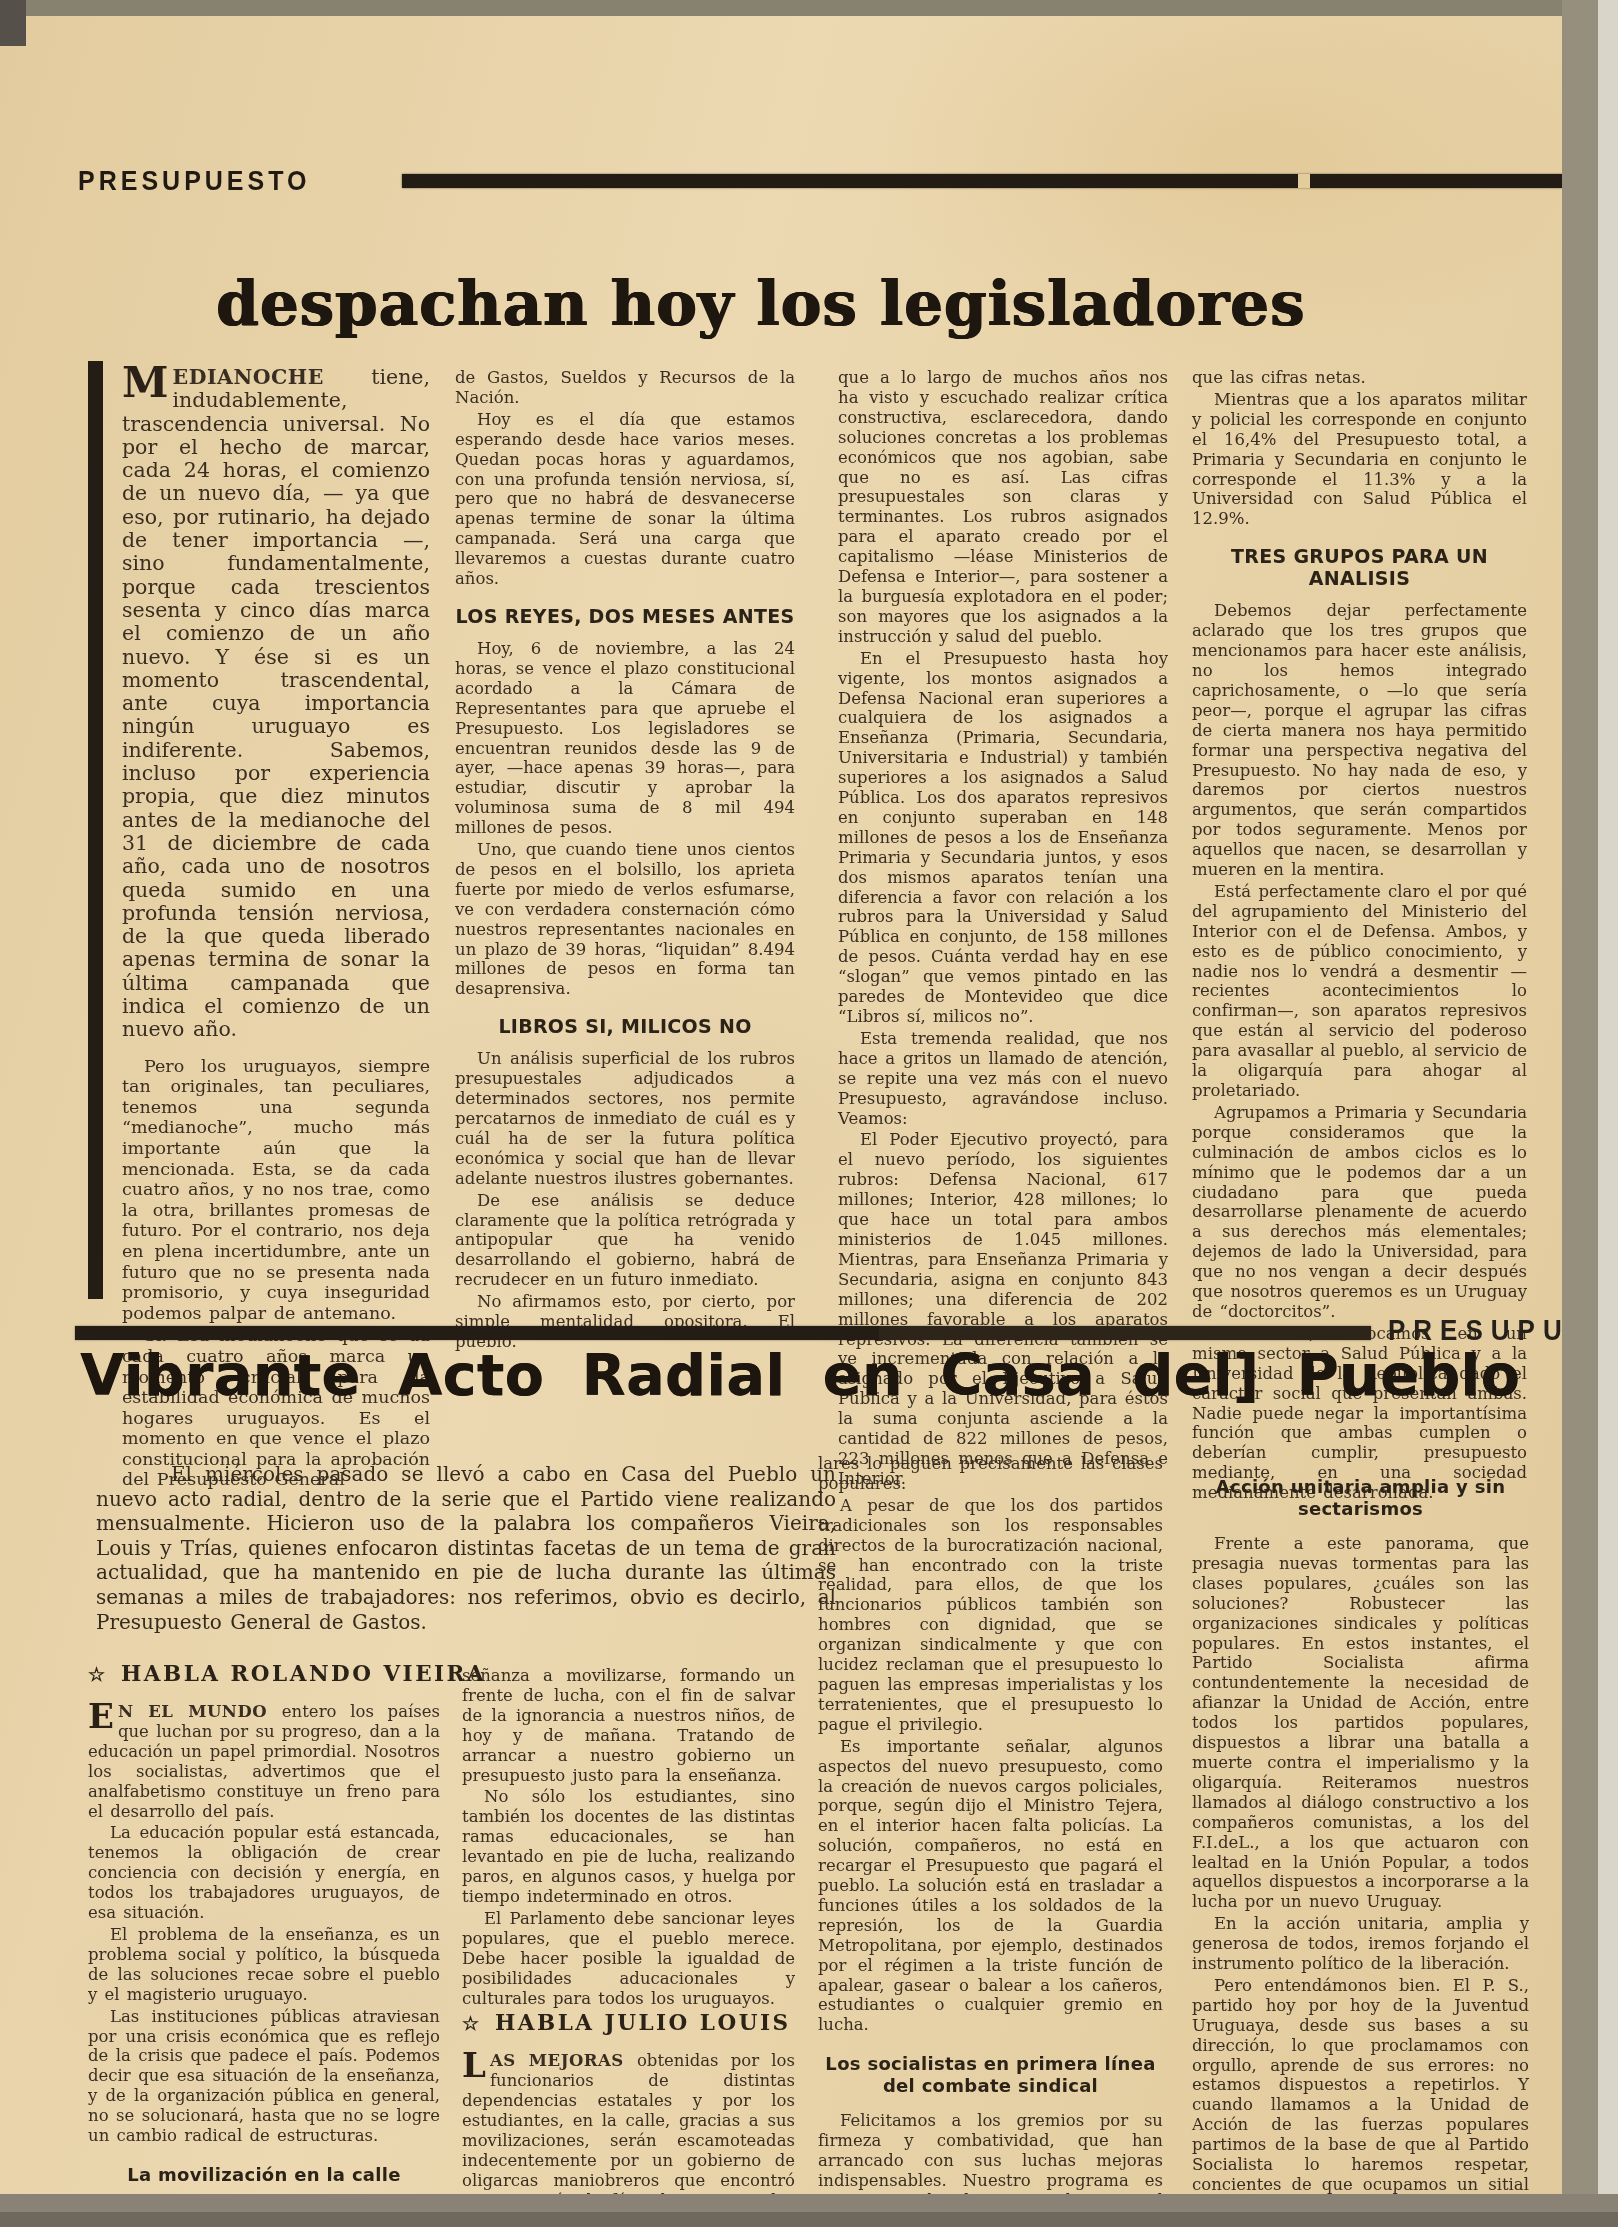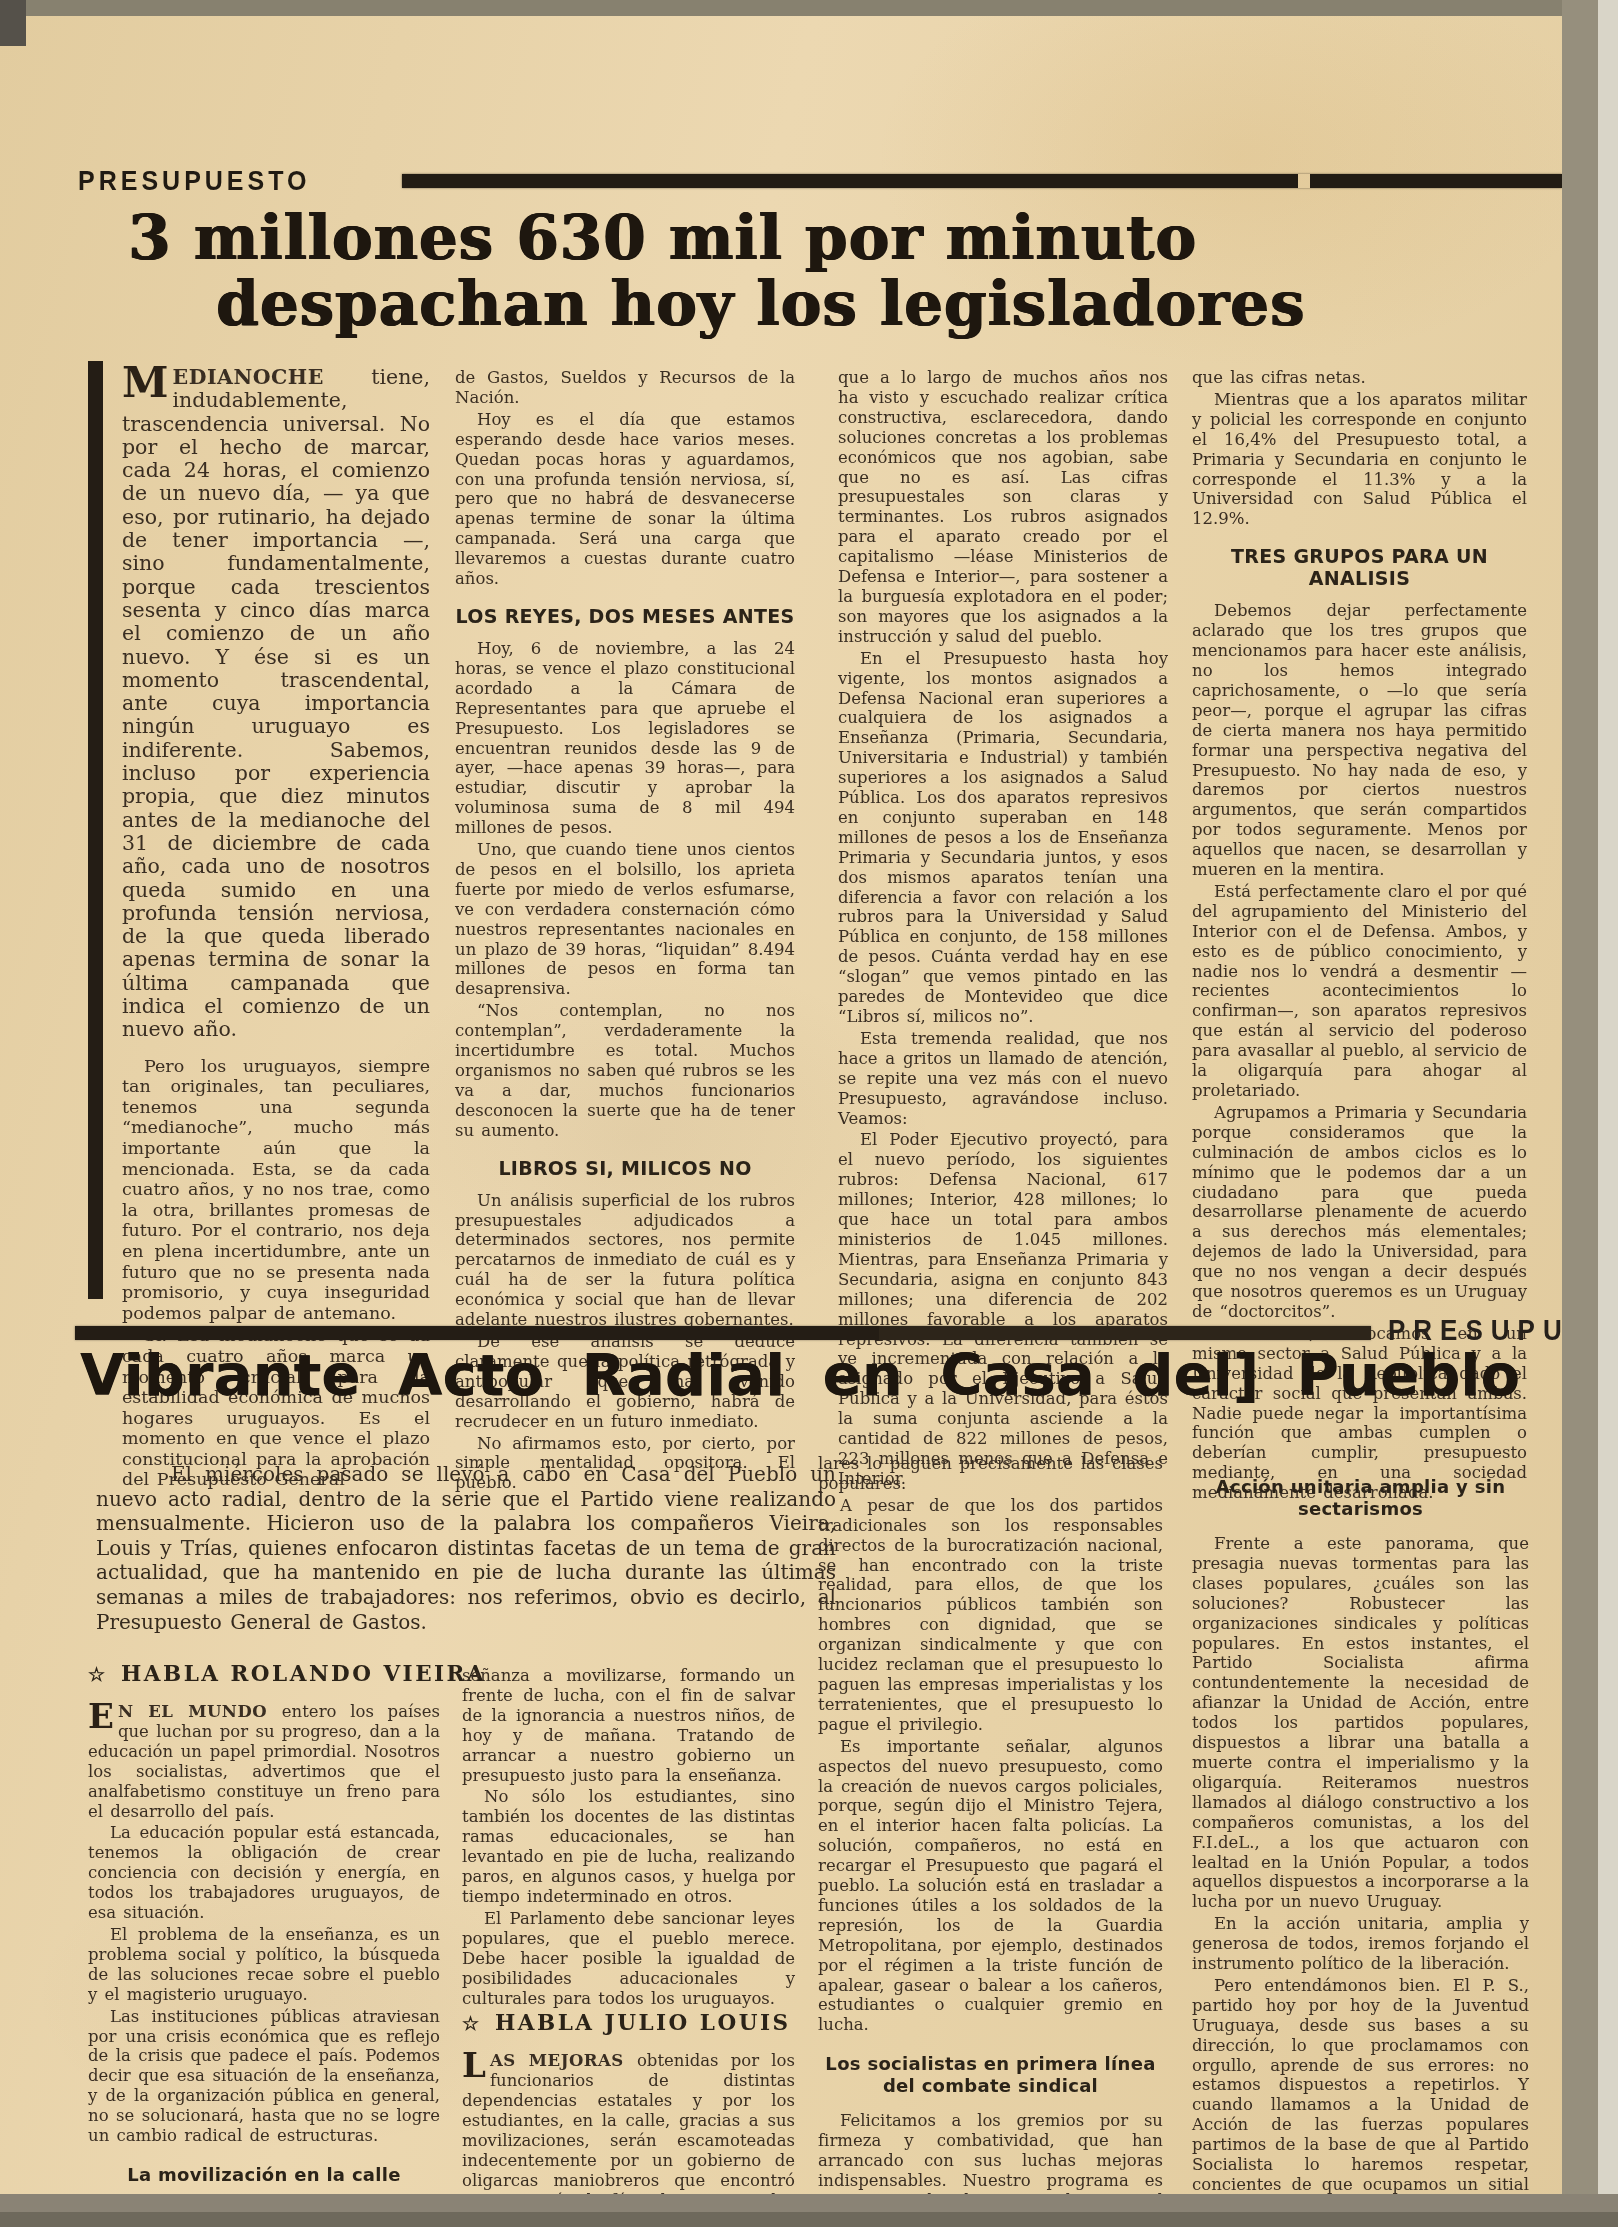--- a/index.html
+++ b/index.html
@@ -103,36 +103,34 @@
   .col-a2c4{left:1192px;top:1442px;width:337px;}
 </style>
 </head>
 <body>
 
 <div class="page">
 
   <div class="kicker">PRESUPUESTO</div>
   <div class="kicker-bar"></div>
 
-  <div class="headline1">3 millones 630 mil por minuto</div>
   <div class="headline2">despachan hoy los legisladores</div>
 
   <div class="vrule"></div>
   <div class="col col-a1c1">
       <p class="para lead"><span class="dropcap">M</span><span class="leadin">EDIANOCHE </span>tiene, indudablemente, trascendencia universal. No por el hecho de marcar, cada 24 horas, el comienzo de un nuevo día, — ya que eso, por rutinario, ha dejado de tener importancia —, sino fundamentalmente, porque cada trescientos sesenta y cinco días marca el comienzo de un año nuevo. Y ése si es un momento trascendental, ante cuya importancia ningún uruguayo es indiferente. Sabemos, incluso por experiencia propia, que diez minutos antes de la medianoche del 31 de diciembre de cada año, cada uno de nosotros queda sumido en una profunda tensión nerviosa, de la que queda liberado apenas termina de sonar la última campanada que indica el comienzo de un nuevo año.</p>
       <p class="para indent">Pero los uruguayos, siempre tan originales, tan peculiares, tenemos una segunda “medianoche”, mucho más importante aún que la mencionada. Esta, se da cada cuatro años, y no nos trae, como la otra, brillantes promesas de futuro. Por el contrario, nos deja en plena incertidumbre, ante un futuro que no se presenta nada promisorio, y cuya inseguridad podemos palpar de antemano.</p>
       <p class="para indent">Sí. Esa medianoche que se da cada cuatro años marca un momento crucial para la estabilidad económica de muchos hogares uruguayos. Es el momento en que vence el plazo constitucional para la aprobación del Presupuesto General</p>
     </div>
   <div class="col col-a1c2">
       <p class="para">de Gastos, Sueldos y Recursos de la Nación.</p>
       <p class="para indent">Hoy es el día que estamos esperando desde hace varios meses. Quedan pocas horas y aguardamos, con una profunda tensión nerviosa, sí, pero que no habrá de desvanecerse apenas termine de sonar la última campanada. Será una carga que llevaremos a cuestas durante cuatro años.</p>
       <h3 class="subhead">LOS REYES, DOS MESES ANTES</h3>
       <p class="para indent">Hoy, 6 de noviembre, a las 24 horas, se vence el plazo constitucional acordado a la Cámara de Representantes para que apruebe el Presupuesto. Los legisladores se encuentran reunidos desde las 9 de ayer, —hace apenas 39 horas—, para estudiar, discutir y aprobar la voluminosa suma de 8 mil 494 millones de pesos.</p>
       <p class="para indent">Uno, que cuando tiene unos cientos de pesos en el bolsillo, los aprieta fuerte por miedo de verlos esfumarse, ve con verdadera consternación cómo nuestros representantes nacionales en un plazo de 39 horas, “liquidan” 8.494 millones de pesos en forma tan desaprensiva.</p>
-      <p class="para indent">“Nos contemplan, no nos contemplan”, verdaderamente la incertidumbre es total. Muchos organismos no saben qué rubros se les va a dar, muchos funcionarios desconocen la suerte que ha de tener su aumento.</p>
       <h3 class="subhead">LIBROS SI, MILICOS NO</h3>
       <p class="para indent">Un análisis superficial de los rubros presupuestales adjudicados a determinados sectores, nos permite percatarnos de inmediato de cuál es y cuál ha de ser la futura política económica y social que han de llevar adelante nuestros ilustres gobernantes.</p>
       <p class="para indent">De ese análisis se deduce claramente que la política retrógrada y antipopular que ha venido desarrollando el gobierno, habrá de recrudecer en un futuro inmediato.</p>
       <p class="para indent">No afirmamos esto, por cierto, por simple mentalidad opositora. El pueblo.</p>
     </div>
   <div class="col col-a1c3">
       <p class="para">que a lo largo de muchos años nos ha visto y escuchado realizar crítica constructiva, esclarecedora, dando soluciones concretas a los problemas económicos que nos agobian, sabe que no es así. Las cifras presupuestales son claras y terminantes. Los rubros asignados para el aparato creado por el capitalismo —léase Ministerios de Defensa e Interior—, para sostener a la burguesía explotadora en el poder; son mayores que los asignados a la instrucción y salud del pueblo.</p>
       <p class="para indent">En el Presupuesto hasta hoy vigente, los montos asignados a Defensa Nacional eran superiores a cualquiera de los asignados a Enseñanza (Primaria, Secundaria, Universitaria e Industrial) y también superiores a los asignados a Salud Pública. Los dos aparatos represivos en conjunto superaban en 148 millones de pesos a los de Enseñanza Primaria y Secundaria juntos, y esos dos mismos aparatos tenían una diferencia a favor con relación a los rubros para la Universidad y Salud Pública en conjunto, de 158 millones de pesos. Cuánta verdad hay en ese “slogan” que vemos pintado en las paredes de Montevideo que dice “Libros sí, milicos no”.</p>
       <p class="para indent">Esta tremenda realidad, que nos hace a gritos un llamado de atención, se repite una vez más con el nuevo Presupuesto, agravándose incluso. Veamos:</p>
       <p class="para indent">El Poder Ejecutivo proyectó, para el nuevo período, los siguientes rubros: Defensa Nacional, 617 millones; Interior, 428 millones; lo que hace un total para ambos ministerios de 1.045 millones. Mientras, para Enseñanza Primaria y Secundaria, asigna en conjunto 843 millones; una diferencia de 202 millones favorable a los aparatos represivos. La diferencia también se ve incrementada con relación a lo asignado por el Ejecutivo a Salud Pública y a la Universidad, para éstos la suma conjunta asciende a la cantidad de 822 millones de pesos, 223 millones menos que a Defensa e Interior.</p>

